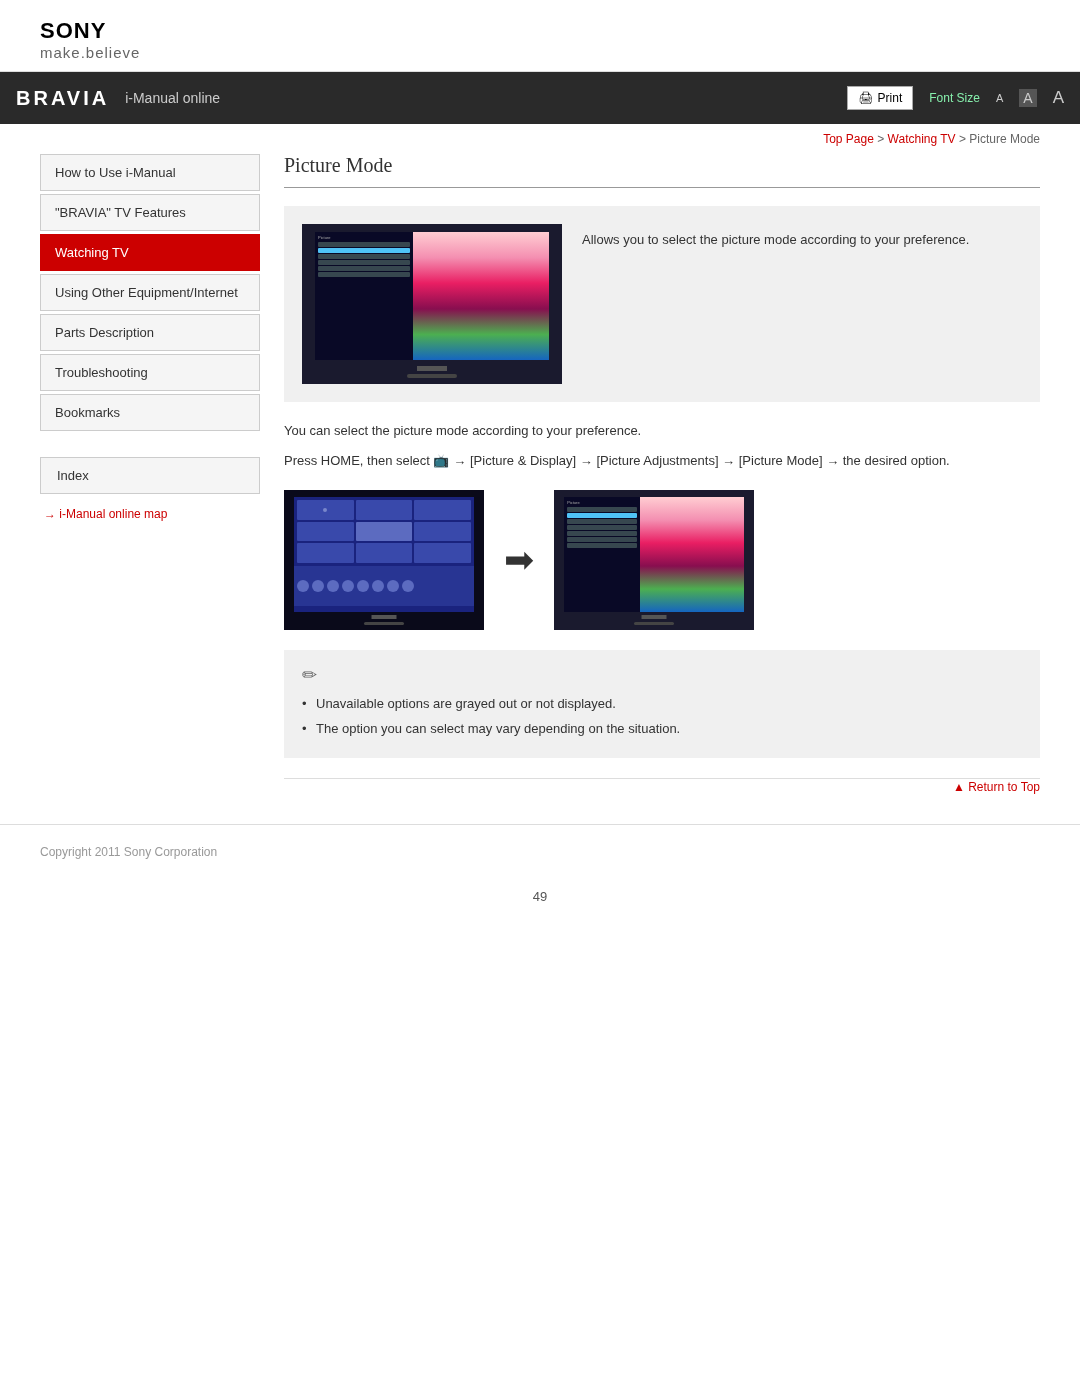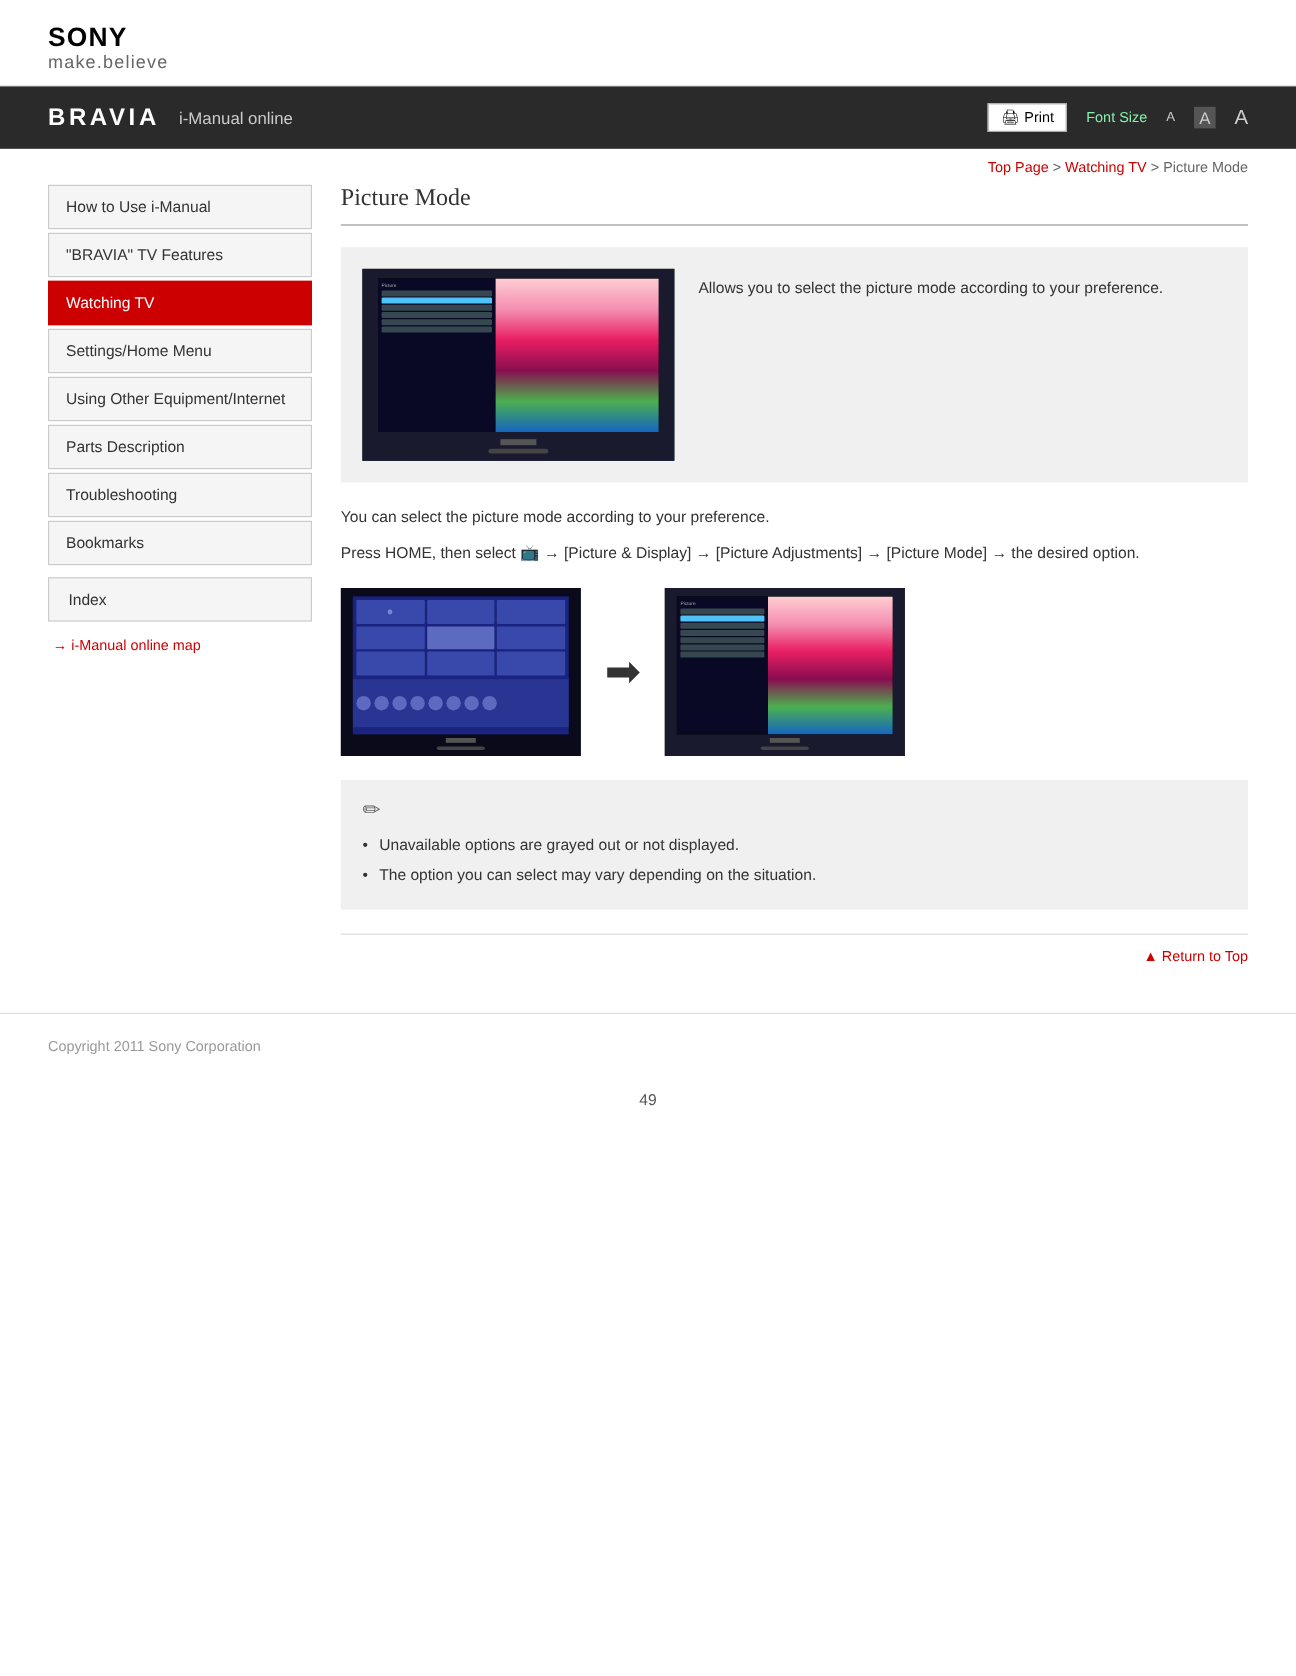--- a/index.html
+++ b/index.html
@@ -4,21 +4,21 @@
   <style>
     * { margin: 0; padding: 0; box-sizing: border-box; }
     body { font-family: Arial, sans-serif; font-size: 13px; color: #333; background: #fff; width: 1080px; min-height: 1397px; }
 
     
     .header { padding: 18px 40px 10px 40px; border-bottom: 1px solid #ddd; }
     .sony-logo { font-size: 22px; font-weight: 900; letter-spacing: 1px; color: #000; font-family: 'Arial Black', sans-serif; }
     .sony-tagline { font-size: 15px; color: #666; letter-spacing: 1px; }
 
     
-    .navbar { background: #2a2a2a; height: 52px; display: flex; align-items: center; padding: 0 40px; justify-content: space-between; }
+    .navbar { background: #2a2a2a; height: 52px; display: flex; align-items: center; padding: 0 16px; justify-content: space-between; }
     .bravia-logo { font-size: 20px; font-weight: 900; color: #fff; letter-spacing: 3px; font-family: 'Arial Black', sans-serif; }
     .imanual-text { color: #ccc; font-size: 14px; margin-left: 16px; }
     .navbar-left { display: flex; align-items: center; }
     .navbar-right { display: flex; align-items: center; gap: 16px; }
     .print-btn { background: #fff; border: 1px solid #aaa; padding: 4px 10px; font-size: 12px; cursor: pointer; display: flex; align-items: center; gap: 4px; }
     .font-size-label { color: #86efac; font-size: 12px; }
     .font-size-a { color: #ccc; font-size: 11px; cursor: pointer; }
     .font-size-a-mid { color: #ccc; font-size: 14px; cursor: pointer; background: #555; padding: 1px 4px; }
     .font-size-a-large { color: #ccc; font-size: 17px; cursor: pointer; }
 
@@ -27,21 +27,21 @@
     .breadcrumb-bar a { color: #c00; text-decoration: none; }
     .breadcrumb-bar span { color: #666; }
 
     
     .main-layout { display: flex; padding: 0 40px 30px 40px; gap: 24px; }
 
     
     .sidebar { width: 220px; flex-shrink: 0; }
     .sidebar-item { border: 1px solid #ccc; padding: 10px 14px; margin-bottom: 3px; background: #f5f5f5; cursor: pointer; font-size: 13px; color: #333; }
     .sidebar-item.active { background: #c00; color: #fff; border-color: #c00; }
-    .sidebar-item.index { margin-top: 10px; padding-left: 16px; }
+    .sidebar-item.index { margin-top: 26px; padding-left: 16px; }
     .sidebar-map { margin-top: 12px; padding-left: 4px; }
     .sidebar-map a { color: #c00; font-size: 12px; text-decoration: none; }
     .sidebar-map a::before { content: '→ '; }
 
     
     .content { flex: 1; }
     .page-title { font-size: 20px; font-weight: normal; color: #333; border-bottom: 1px solid #999; padding-bottom: 10px; margin-bottom: 18px; font-family: 'Times New Roman', serif; }
 
     
     .intro-block { display: flex; gap: 20px; background: #f0f0f0; padding: 18px; margin-bottom: 18px; }
@@ -60,21 +60,21 @@
     .step-arrow { font-size: 36px; color: #333; flex-shrink: 0; }
     .step-screenshot2 { width: 200px; height: 140px; background: #222; flex-shrink: 0; }
 
     
     .note-block { background: #f0f0f0; padding: 14px 18px; margin-bottom: 20px; }
     .note-icon { font-size: 18px; color: #666; margin-bottom: 8px; }
     .note-item { font-size: 13px; line-height: 1.6; padding-left: 14px; position: relative; margin-bottom: 4px; }
     .note-item::before { content: '• '; position: absolute; left: 0; }
 
     
-    .return-top { text-align: right; padding: 10px 0; border-top: 1px solid #ddd; margin-top: 10px; }
+    .return-top { text-align: right; padding: 0 0; border-top: 1px solid #ddd; margin-top: 10px; }
     .return-top a { color: #c00; font-size: 12px; text-decoration: none; }
     .return-top a::before { content: '▲ '; }
 
     
     .footer { border-top: 1px solid #ddd; padding: 20px 40px; font-size: 12px; color: #999; }
     .page-number { text-align: center; font-size: 13px; color: #555; padding: 10px 0; }
   </style>
 </head>
 <body>
 
@@ -109,21 +109,20 @@
   <span> &gt; </span>
   <span>Picture Mode</span>
 </div>
 
 <div class="main-layout">
 
   <div class="sidebar">
     <div class="sidebar-item">How to Use i-Manual</div>
     <div class="sidebar-item">"BRAVIA" TV Features</div>
     <div class="sidebar-item active">Watching TV</div>
-    <div class="sidebar-item">Settings/Home Menu</div>
     <div class="sidebar-item">Using Other Equipment/Internet</div>
     <div class="sidebar-item">Parts Description</div>
     <div class="sidebar-item">Troubleshooting</div>
     <div class="sidebar-item">Bookmarks</div>
     <div class="sidebar-item index">Index</div>
     <div class="sidebar-map">
       <a href="#">i-Manual online map</a>
     </div>
   </div>
 

